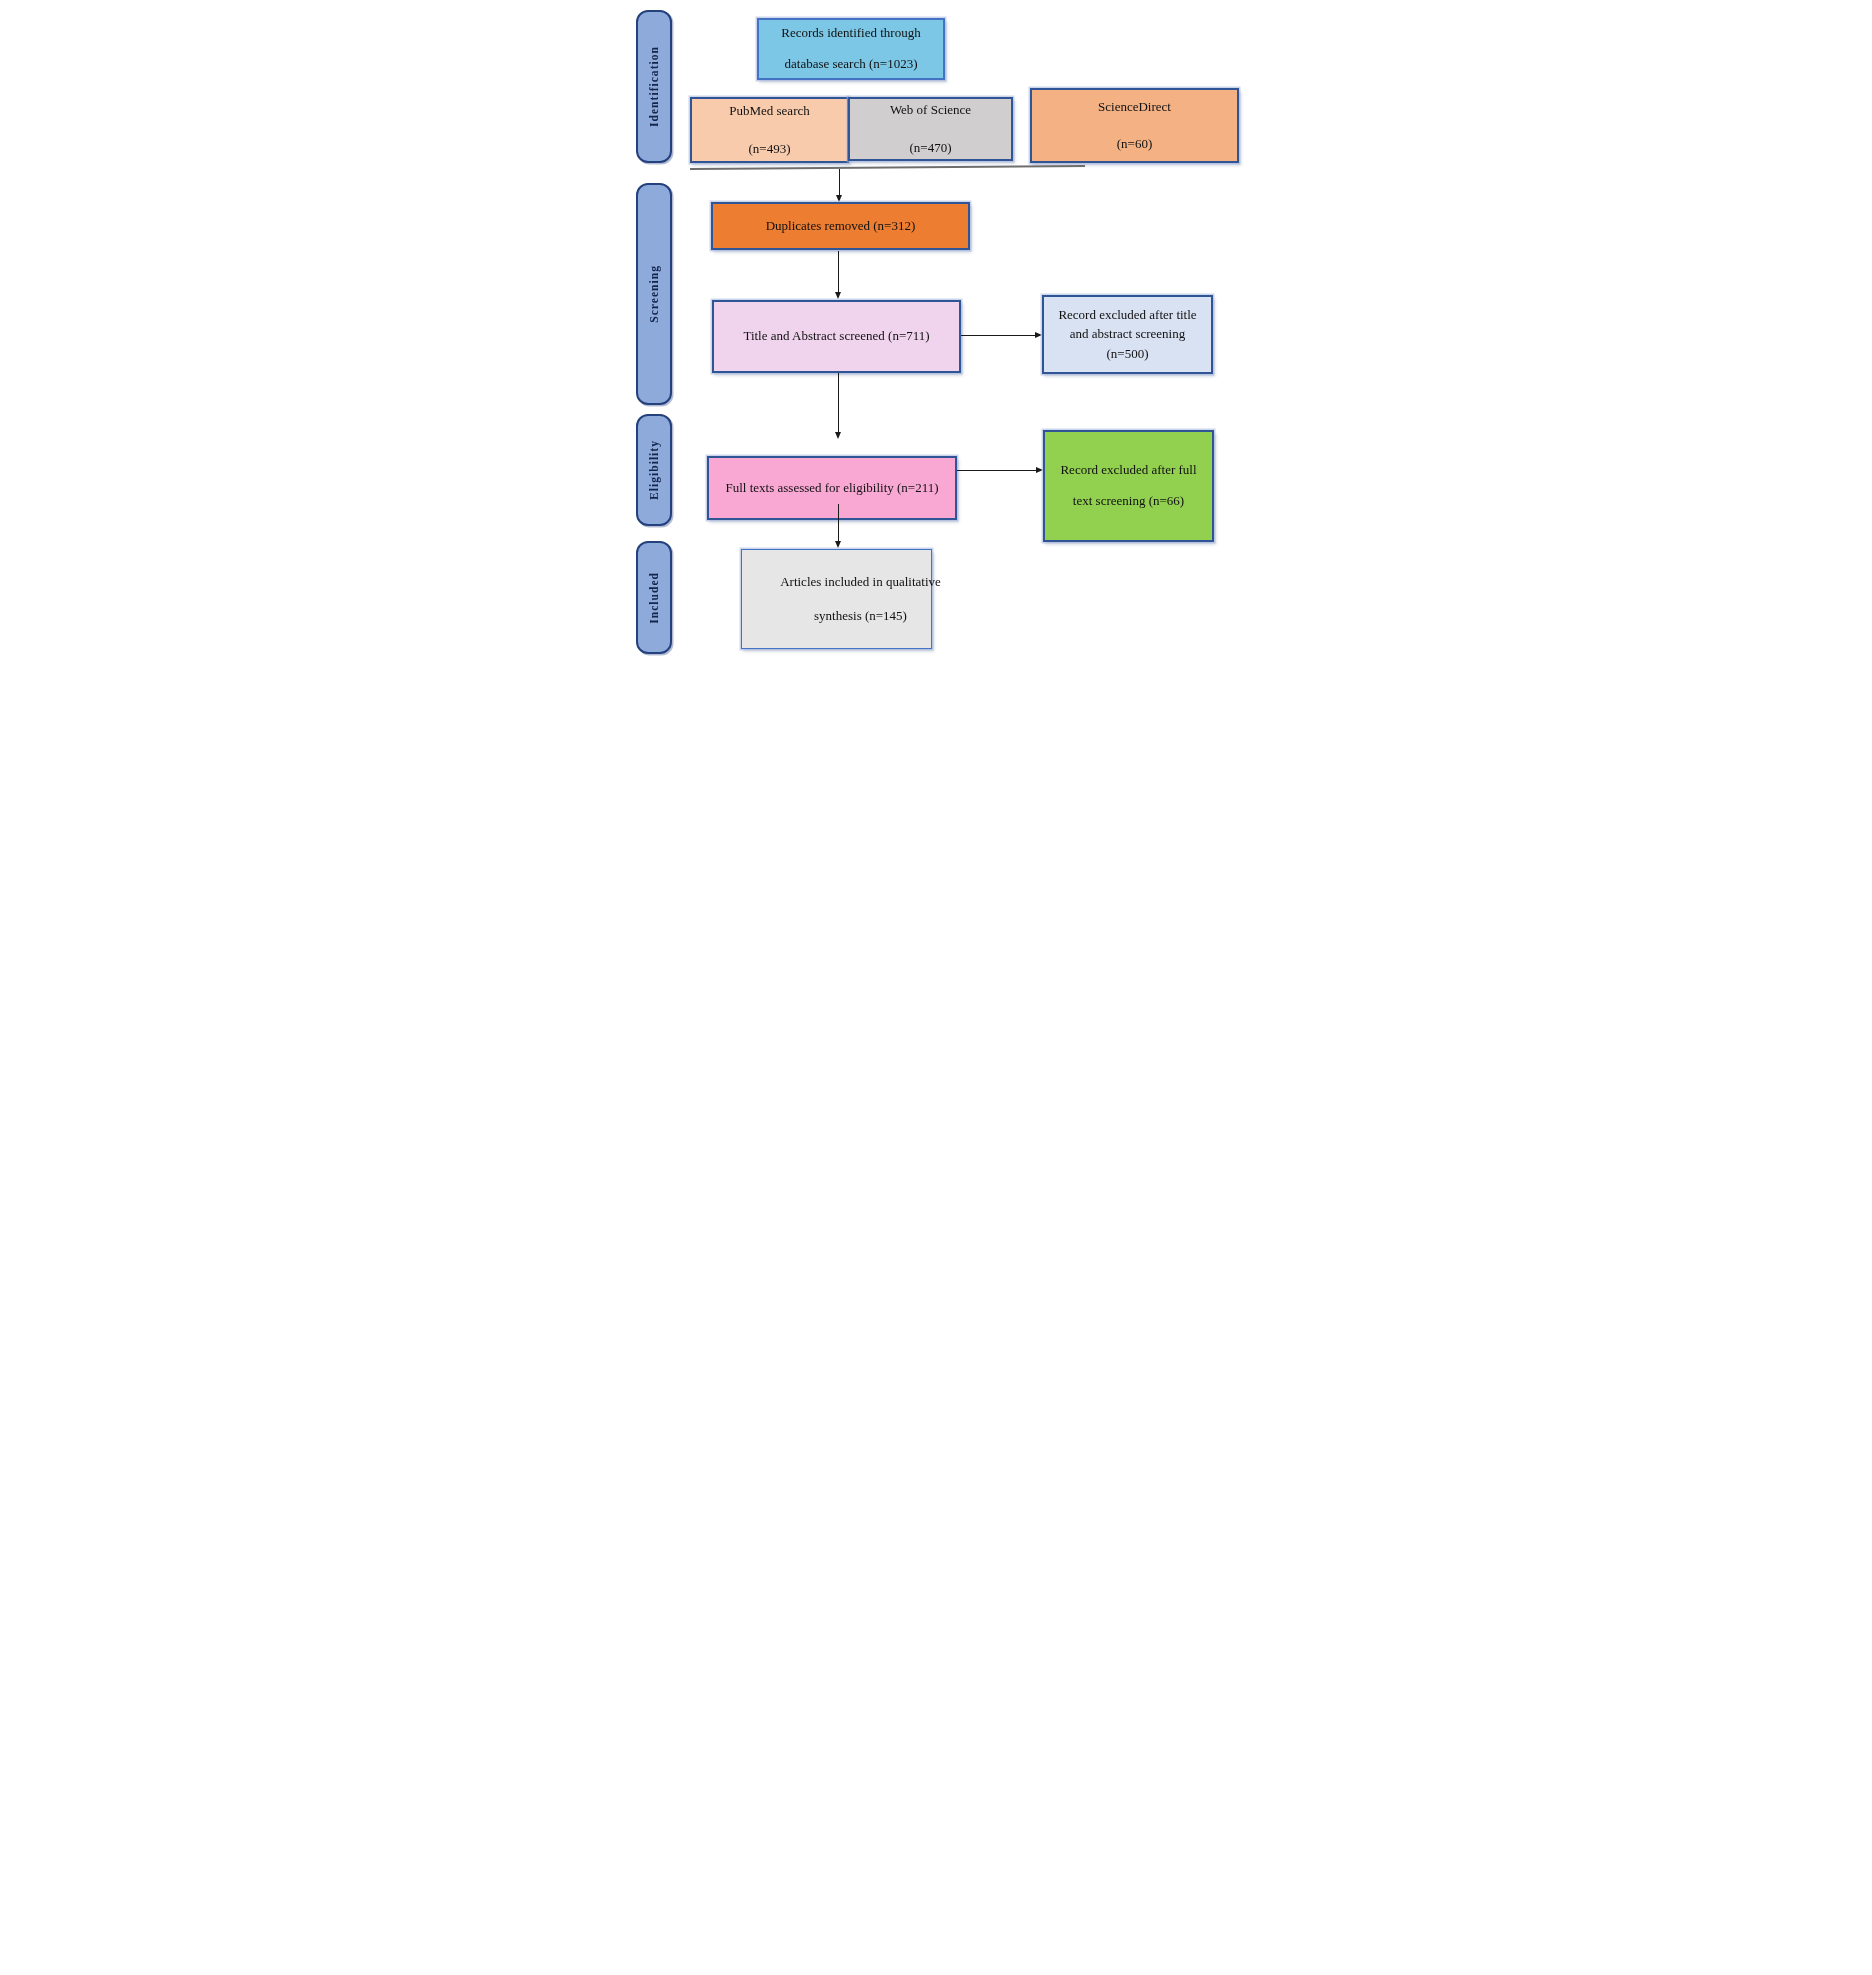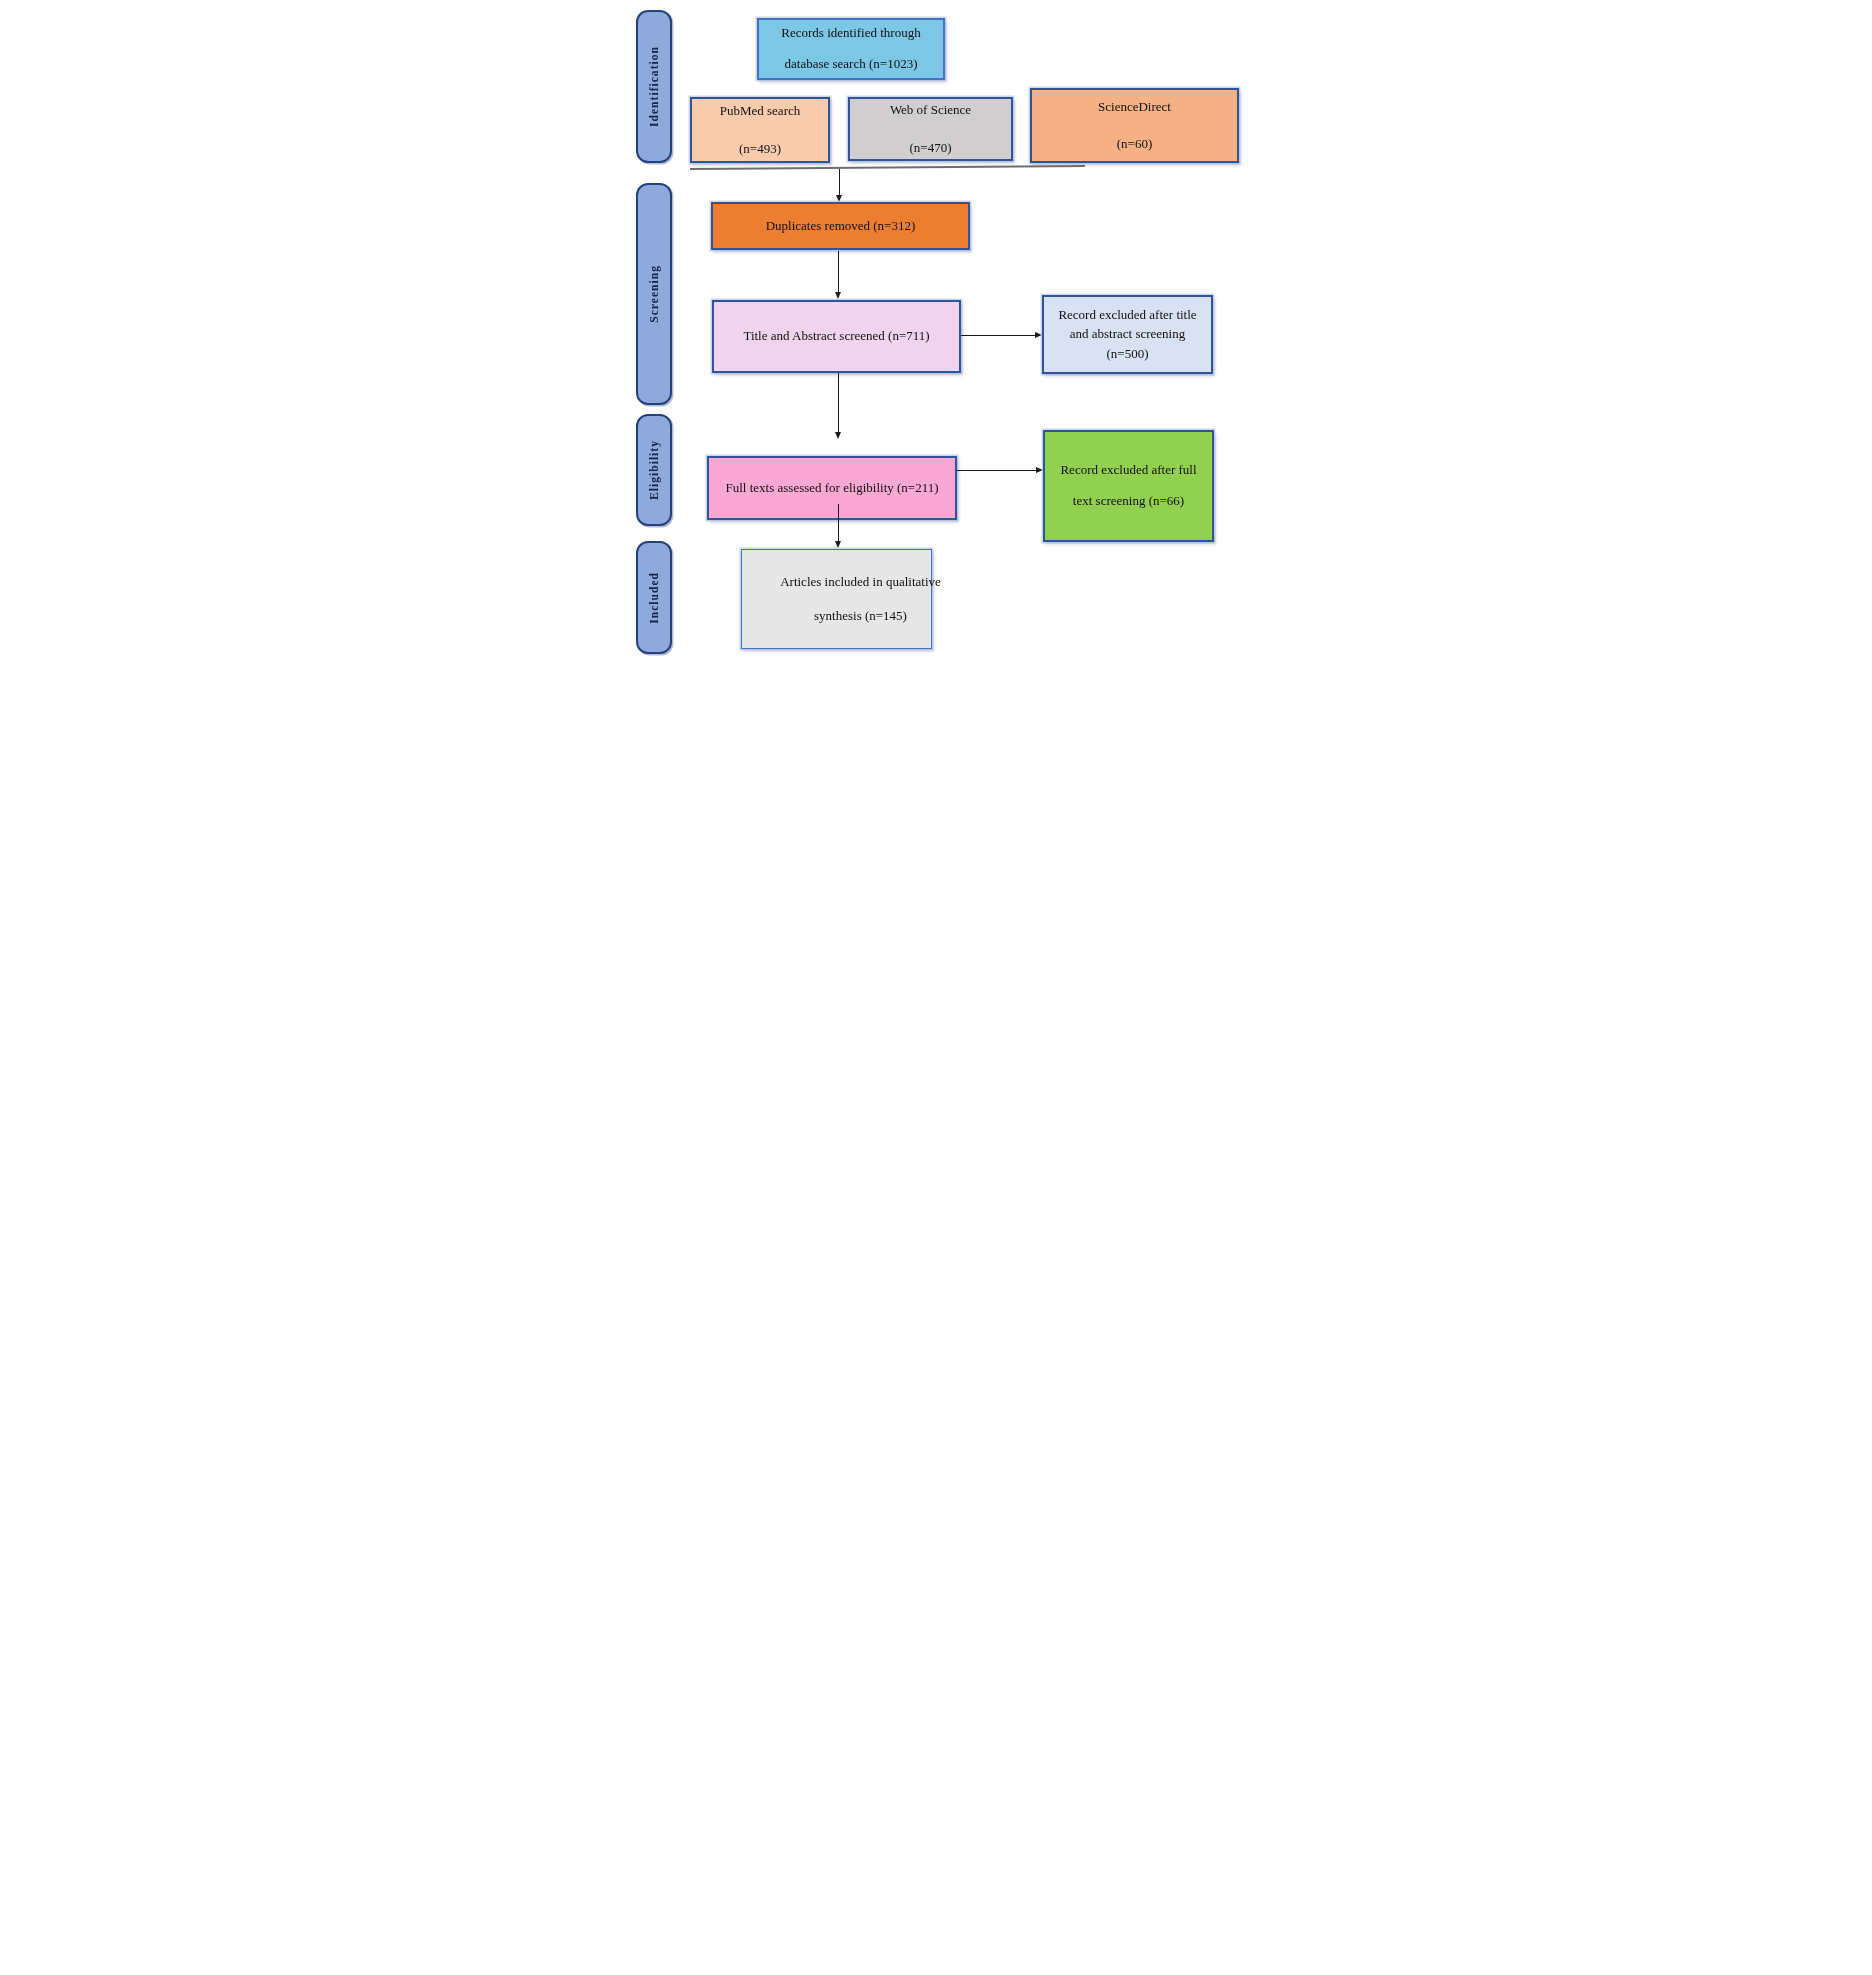--- a/index.html
+++ b/index.html
@@ -57,21 +57,21 @@
   </div>
   <div class="stage" style="top: 541px; height: 113px; background-color: rgb(142, 170, 219); border-color: rgb(36, 65, 126); color: rgb(20, 36, 74);">
     <span class="stage-label">Included</span>
   </div>
 
   <div class="box g30" style="left: 133px; top: 17.6px; width: 188px; height: 62px; background-color: rgb(124, 199, 230); border-color: rgb(68, 114, 196);">
     <span class="ln">Records identified through</span>
     <span class="ln">database search (n=1023)</span>
   </div>
 
-  <div class="box g44" style="left: 66px; top: 97px; width: 140px; height: 66px; background-color: rgb(248, 203, 173); border-color: rgb(47, 85, 151);">
+  <div class="box g44" style="left: 66px; top: 97px; width: 159px; height: 66px; background-color: rgb(248, 203, 173); border-color: rgb(47, 85, 151);">
     <span class="ln">PubMed search</span>
     <span class="ln">(n=493)</span>
   </div>
 
   <div class="box g44" style="left: 224px; top: 97px; width: 165px; height: 64px; background-color: rgb(208, 206, 206); border-color: rgb(47, 85, 151);">
     <span class="ln">Web of Science</span>
     <span class="ln">(n=470)</span>
   </div>
 
   <div class="box g40" style="left: 406px; top: 88px; width: 209px; height: 75px; background-color: rgb(244, 177, 131); border-color: rgb(47, 85, 151);">

